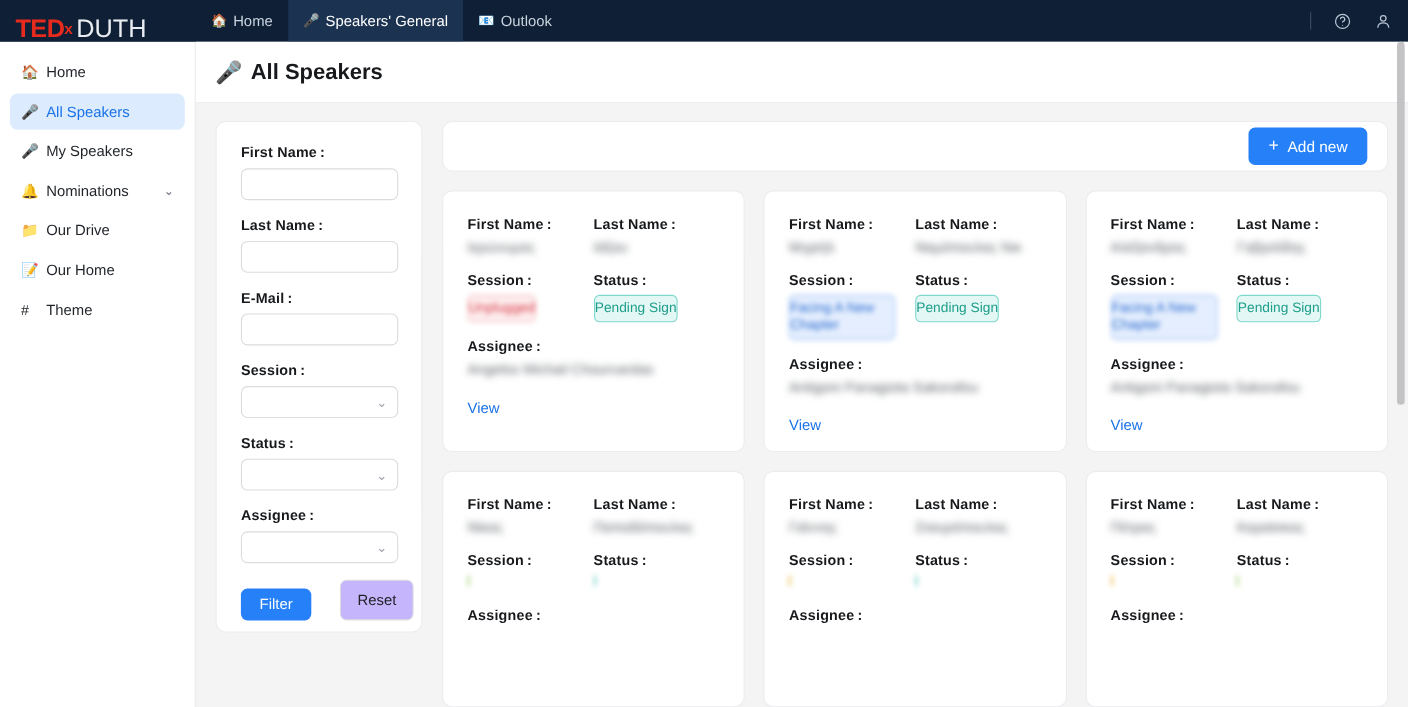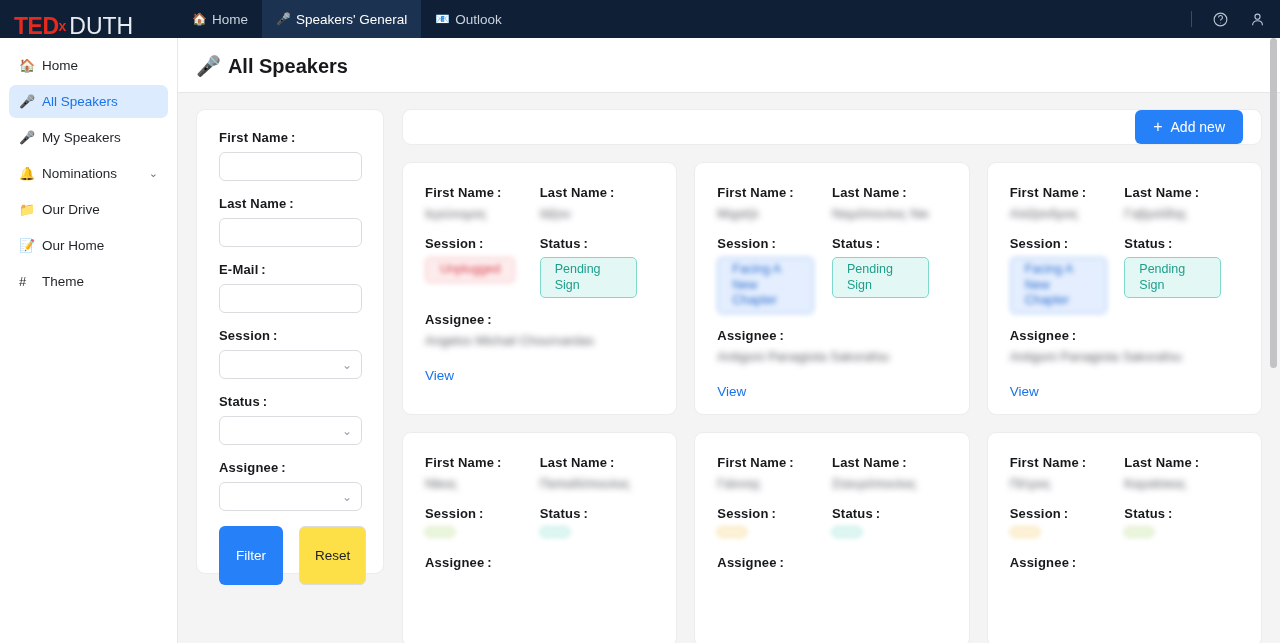--- a/index.html
+++ b/index.html
@@ -172,37 +172,37 @@
     border-radius: 6px;
     background: #fff;
     margin-bottom: 15px;
     display: flex;
     align-items: center;
     justify-content: flex-end;
     padding-right: 9px;
     color: #9aa0a6;
     font-size: 12px;
   }
-  .f-btn-row { display: flex; gap: 16px; margin-top: 3px; }
+  .f-btn-row { display: flex; gap: 26px; margin-top: 3px; align-items: flex-end; }
   .btn-filter {
     background: #2680f8;
     color: #fff;
     border: none;
     border-radius: 6px;
     padding: 7px 17px;
     font-size: 13.5px;
     font-family: inherit;
     cursor: pointer;
   }
   .btn-reset {
-    background: #fde047;
+    background: #c4b5fd;
     color: #202124;
     border: 1px solid #dadce0;
     border-radius: 6px;
-    padding: 21px 15px;
+    padding: 10px 15px;
     font-size: 13.5px;
     font-family: inherit;
     cursor: pointer;
   }
 
   
   .right-col { flex: 1; min-width: 0; display: flex; flex-direction: column; gap: 17px; }
   .panel {
     background: #fff;
     border-radius: 9px;
@@ -262,21 +262,21 @@
     font-size: 13px;
     color: #5f6368;
     margin-top: 6px;
     height: 17px;
     filter: blur(3.2px);
   }
   .c-gap { height: 13px; }
   .badge {
     display: inline-block;
     margin-top: 6px;
-    padding: 4px 14px;
+    padding: 4px 0;
     border-radius: 5px;
     font-size: 12.5px;
     border: 1px solid;
     line-height: 1.25;
     max-width: 97px;
   }
   .badge.blurred { filter: blur(2.6px); }
   .view-link {
     color: #1a73e8;
     font-size: 13.5px;

